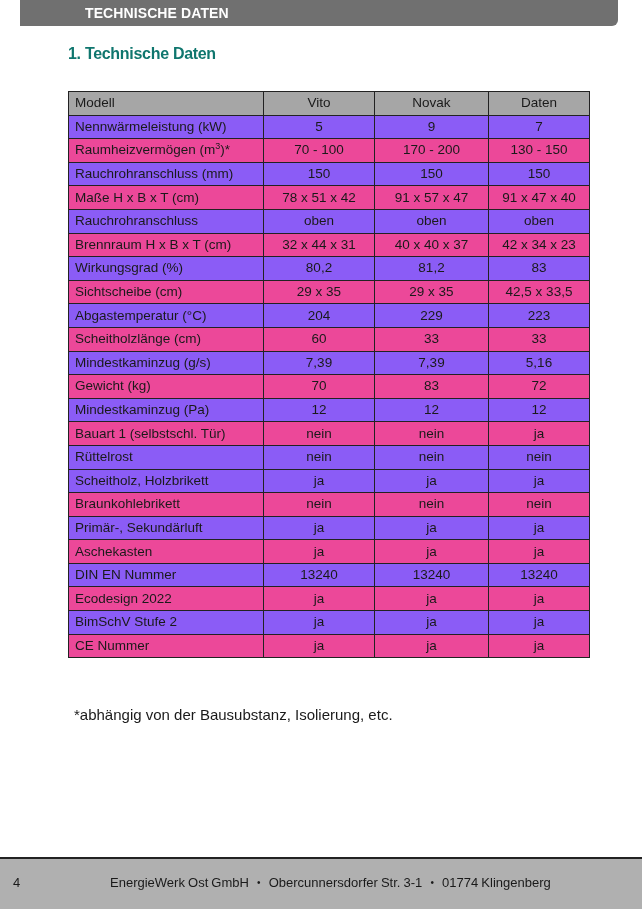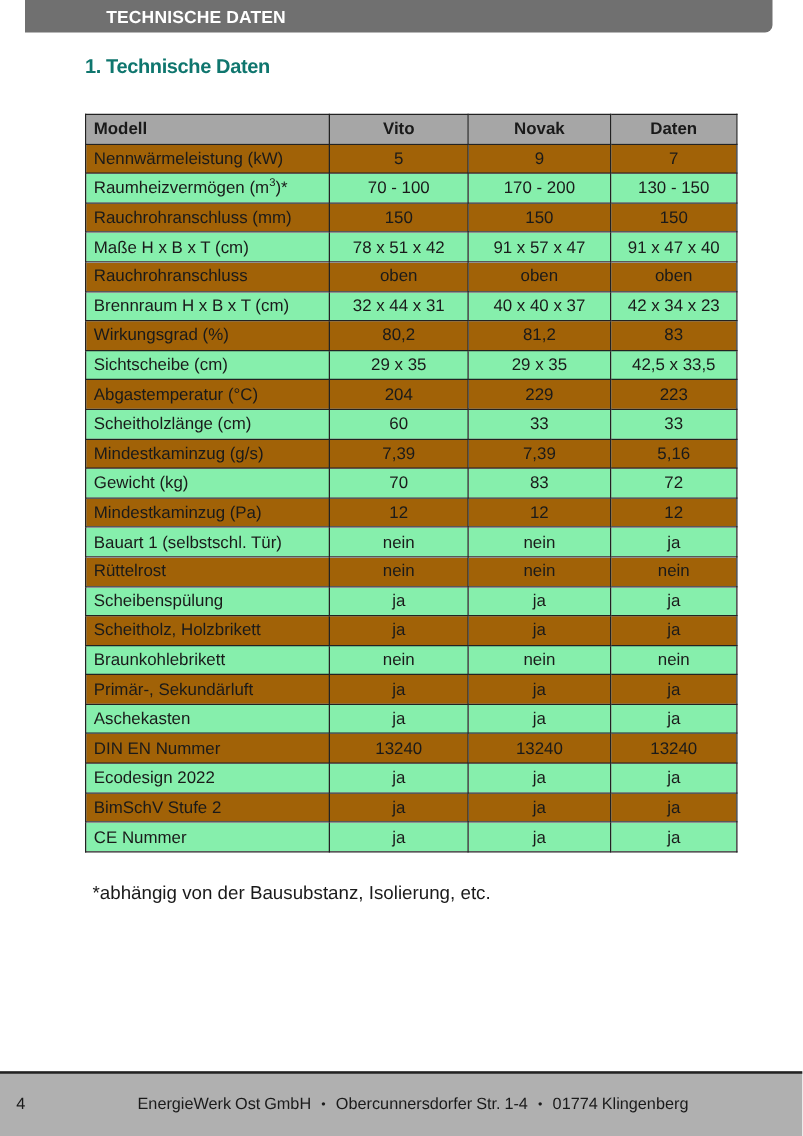--- a/index.html
+++ b/index.html
@@ -26,25 +26,25 @@
       font-size: 13.5px;
     }
     table.spec col.c0 { width: 195px; }
     table.spec col.c1 { width: 111px; }
     table.spec col.c2 { width: 114px; }
     table.spec col.c3 { width: 101px; }
     table.spec th, table.spec td {
       border: 1px solid #222222; height: 22.6px; padding: 0 6px;
       white-space: nowrap; overflow: hidden; line-height: 22px;
     }
-    table.spec th { background: #a6a6a6; font-weight: bold; color: #1a1a1a; }
+    table.spec th { background: #a6a6a6; font-weight: normal; color: #1a1a1a; }
     table.spec th.label, table.spec td.label { text-align: left; }
     table.spec th.val, table.spec td.val { text-align: center; }
-    table.spec tr.shade td { background: #a16207; }
-    table.spec tr.plain td { background: #86efac; }
+    table.spec tr.shade td { background: #8b5cf6; }
+    table.spec tr.plain td { background: #ec4899; }
     sup { font-size: 9px; line-height: 0; }
     .footnote {
       position: absolute; left: 74px; top: 706px; font-size: 15px; color: #1a1a1a;
     }
     .footer {
       position: absolute; left: 0; top: 857px; width: 642px; height: 52px;
       background: #b0b0b0; border-top: 2px solid #222222;
     }
     .page-number {
       position: absolute; left: 13px; top: 16px; font-size: 13px; color: #1a1a1a;
@@ -163,26 +163,20 @@
         <td class="val">nein</td>
         <td class="val">nein</td>
         <td class="val">ja</td>
       </tr>
       <tr class="shade">
         <td class="label"><span>Rüttelrost</span></td>
         <td class="val">nein</td>
         <td class="val">nein</td>
         <td class="val">nein</td>
       </tr>
-      <tr class="plain">
-        <td class="label"><span>Scheibenspülung</span></td>
-        <td class="val">ja</td>
-        <td class="val">ja</td>
-        <td class="val">ja</td>
-      </tr>
       <tr class="shade">
         <td class="label"><span>Scheitholz, Holzbrikett</span></td>
         <td class="val">ja</td>
         <td class="val">ja</td>
         <td class="val">ja</td>
       </tr>
       <tr class="plain">
         <td class="label"><span>Braunkohlebrikett</span></td>
         <td class="val">nein</td>
         <td class="val">nein</td>
@@ -227,17 +221,17 @@
     </tbody>
 </table>
 
 <div class="footnote">*abhängig von der Bausubstanz, Isolierung, etc.</div>
 
 <div class="footer">
   <span class="page-number">4</span>
   <span class="footer-text">
     <span>EnergieWerk Ost GmbH</span>
     <span class="sep">•</span>
-    <span>Obercunnersdorfer Str. 1-4</span>
+    <span>Obercunnersdorfer Str. 3-1</span>
     <span class="sep">•</span>
     <span>01774 Klingenberg</span>
   </span>
 </div>
 
 </body></html>

